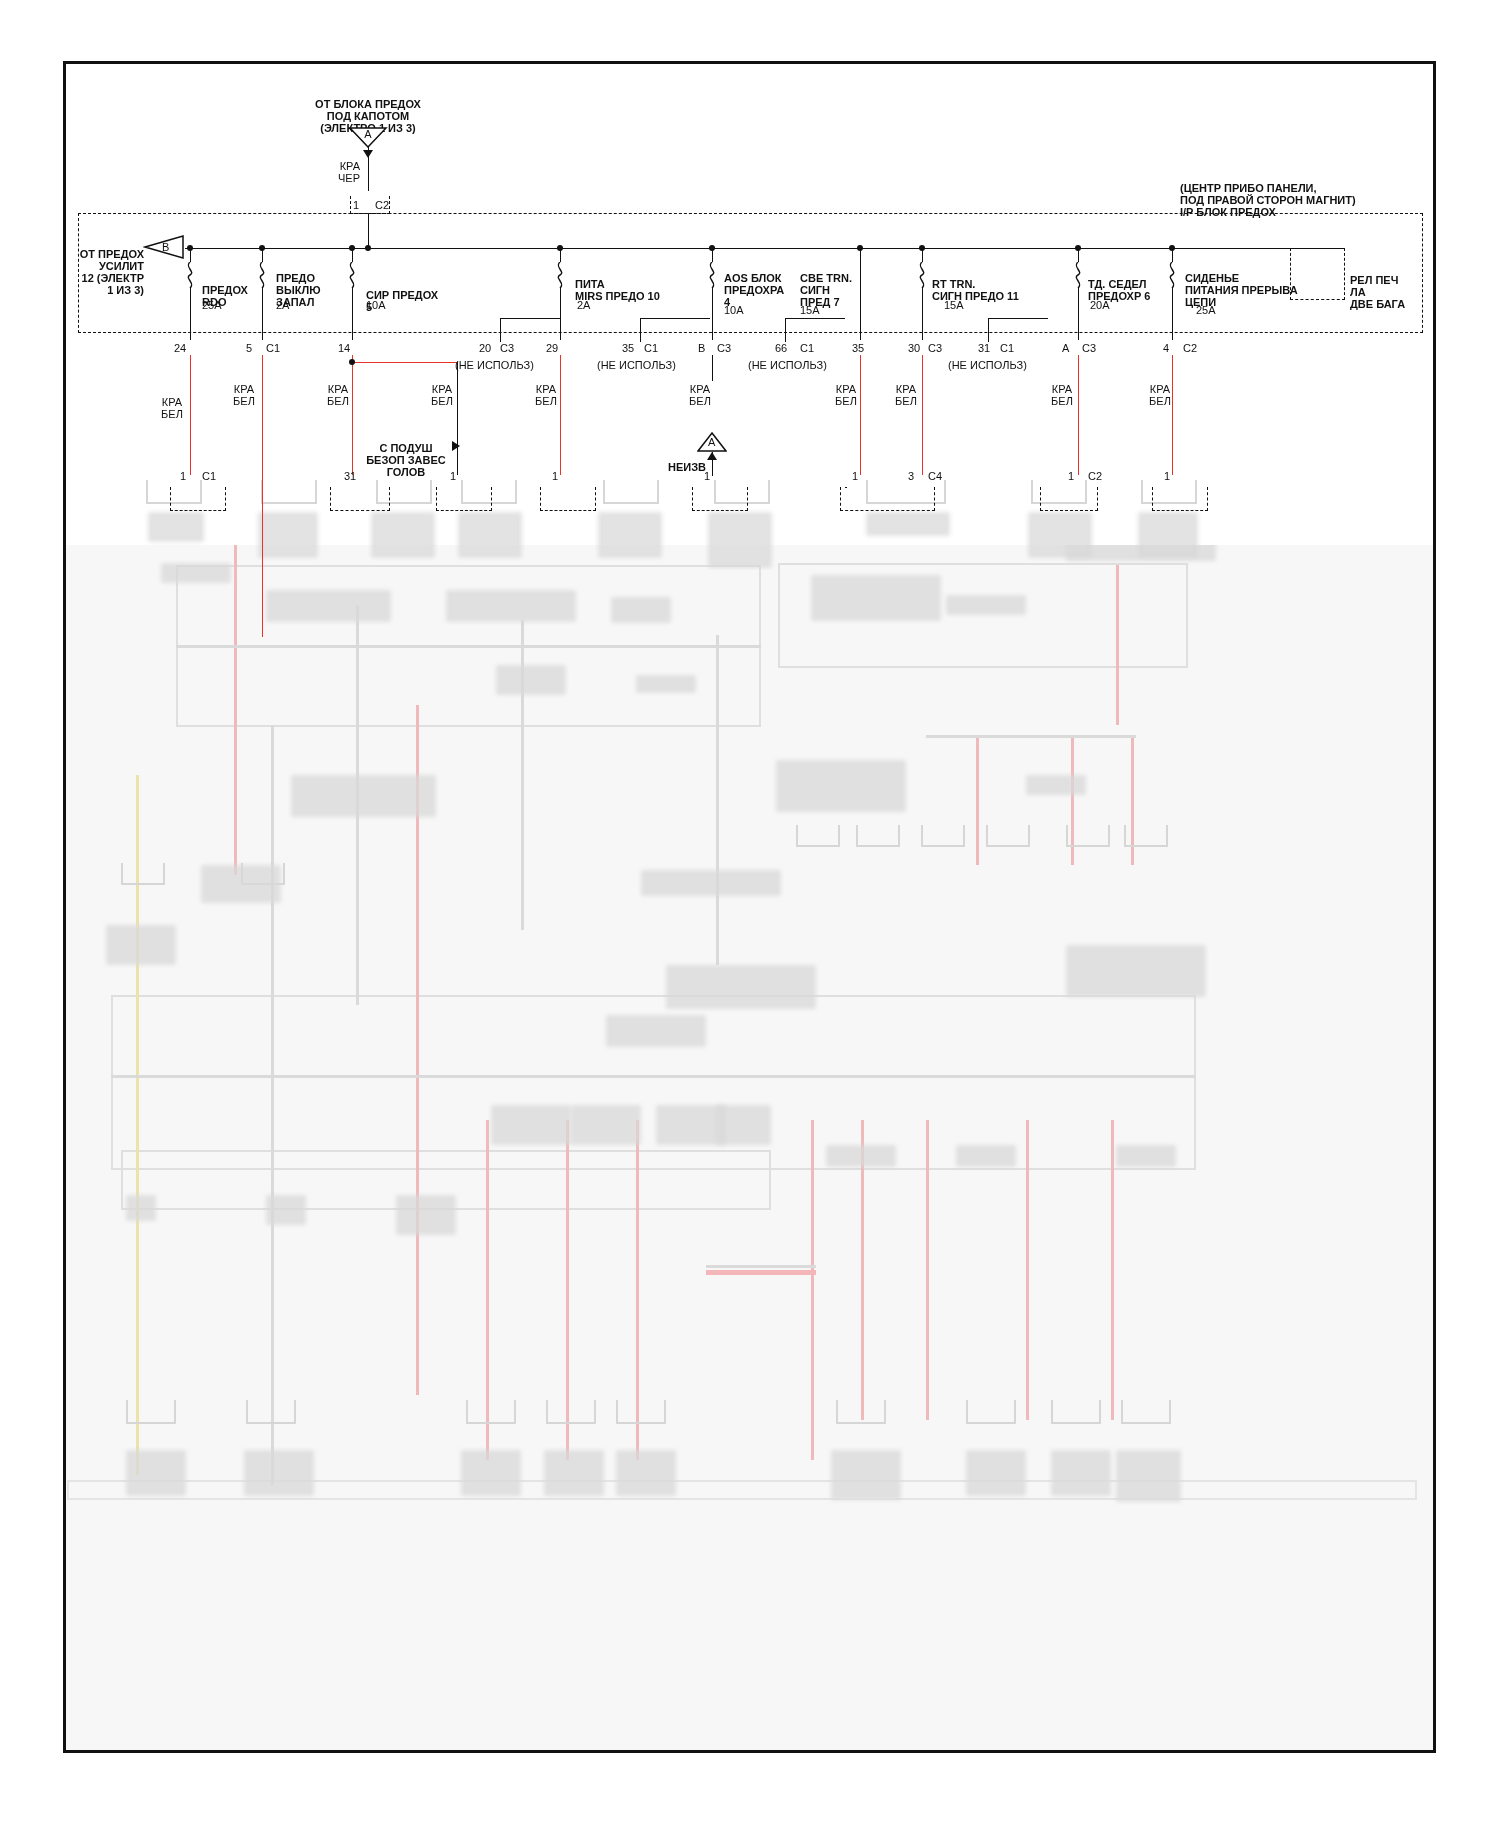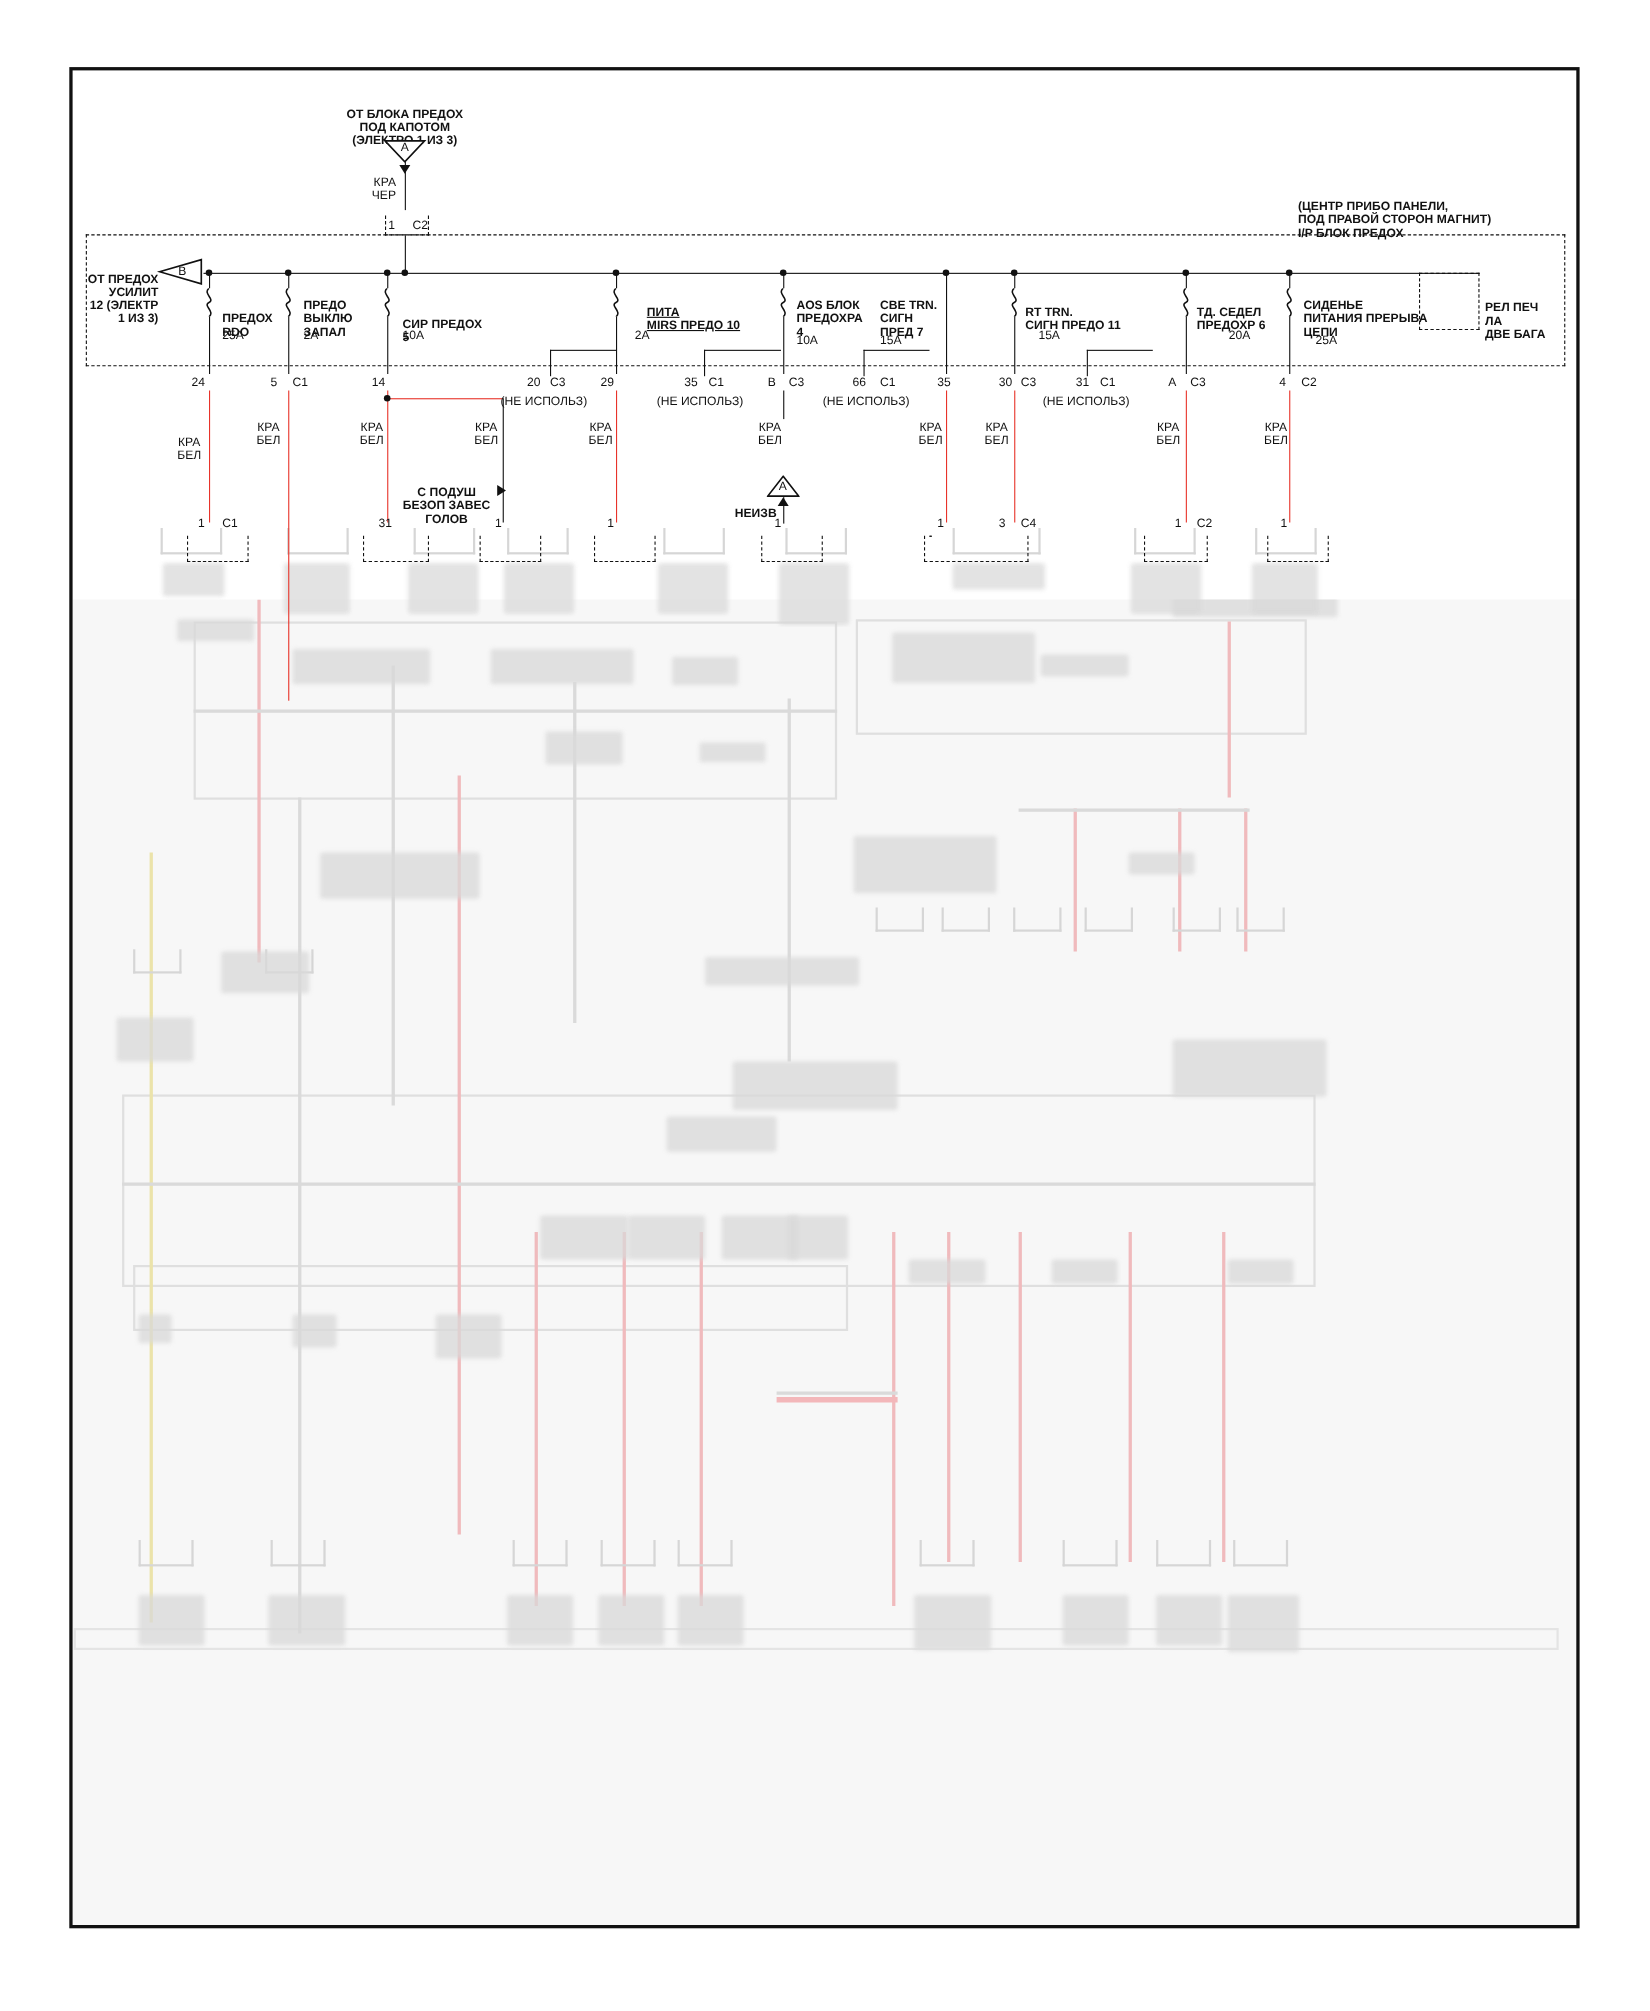--- a/index.html
+++ b/index.html
@@ -367,21 +367,21 @@
   <div class="vline" style="left:500px; top:318px; height:24px;"></div>
   <div class="txt" style="left:479px; top:342px;">20</div>
   <div class="txt" style="left:500px; top:342px;">C3</div>
   <div class="txt" style="left:455px; top:359px;">(НЕ ИСПОЛЬЗ)</div>
 
   <div class="vline" style="left:560px; top:248px; height:14px;"></div>
   <svg class="fuse" style="left:554px; top:262px;" viewBox="0 0 12 26">
     <path d="M6,0 C0,5 12,10 6,13 C0,16 12,21 6,26" fill="none" stroke="#111" stroke-width="1.4"></path>
   </svg>
   <div class="vline" style="left:560px; top:288px; height:52px;"></div>
-  <div class="txt b" style="left:588px; top:262px;text-decoration:underline;">ПИТА
+  <div class="txt b" style="left:575px; top:262px;">ПИТА
 MIRS ПРЕДО 10</div>
   <div class="txt" style="left:577px; top:299px;">2A</div>
   <div class="txt" style="left:546px; top:342px;">29</div>
   <div class="wire-label" style="left:546px; top:383px;">КРА
 БЕЛ</div>
   <div class="vline red" style="left:560px; top:355px; height:120px;"></div>
   <div class="txt" style="left:552px; top:470px;">1</div>
   <div class="conn-box" style="left:540px; top:487px; width:56px; height:24px;"></div>
 
   <div class="hline" style="left:640px; top:318px; width:70px;"></div>
@@ -455,21 +455,21 @@
   <div class="txt" style="left:1000px; top:342px;">C1</div>
   <div class="txt" style="left:948px; top:359px;">(НЕ ИСПОЛЬЗ)</div>
 
   <div class="vline" style="left:1078px; top:248px; height:14px;"></div>
   <svg class="fuse" style="left:1072px; top:262px;" viewBox="0 0 12 26">
     <path d="M6,0 C0,5 12,10 6,13 C0,16 12,21 6,26" fill="none" stroke="#111" stroke-width="1.4"></path>
   </svg>
   <div class="vline" style="left:1078px; top:288px; height:52px;"></div>
   <div class="txt b" style="left:1088px; top:262px;">ТД. СЕДЕЛ
 ПРЕДОХР 6</div>
-  <div class="txt" style="left:1117px; top:299px;">20A</div>
+  <div class="txt" style="left:1090px; top:299px;">20A</div>
   <div class="txt" style="left:1062px; top:342px;">A</div>
   <div class="txt" style="left:1082px; top:342px;">C3</div>
   <div class="wire-label" style="left:1062px; top:383px;">КРА
 БЕЛ</div>
   <div class="vline red" style="left:1078px; top:355px; height:120px;"></div>
   <div class="txt" style="left:1068px; top:470px;">1</div>
   <div class="txt" style="left:1088px; top:470px;">C2</div>
   <div class="conn-box" style="left:1040px; top:487px; width:58px; height:24px;"></div>
 
   <div class="vline" style="left:1172px; top:248px; height:14px;"></div>

